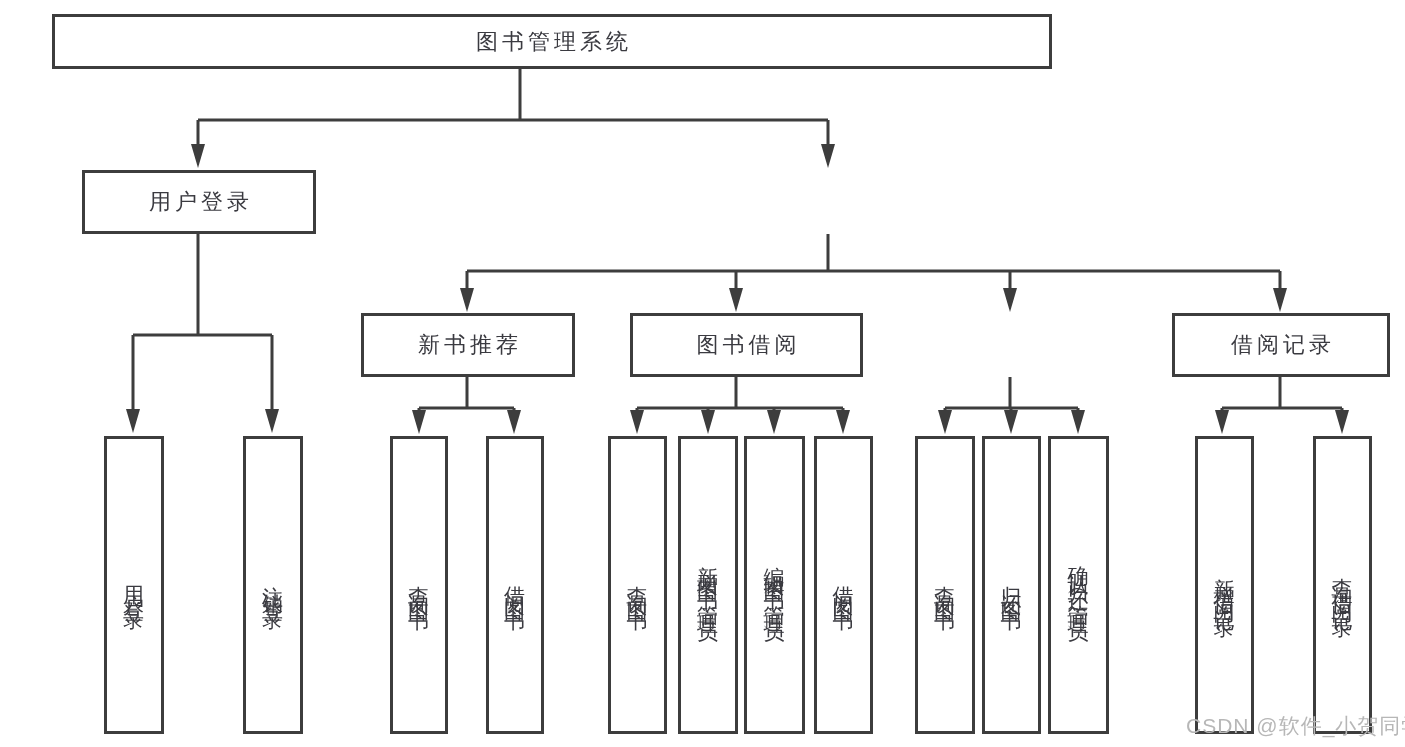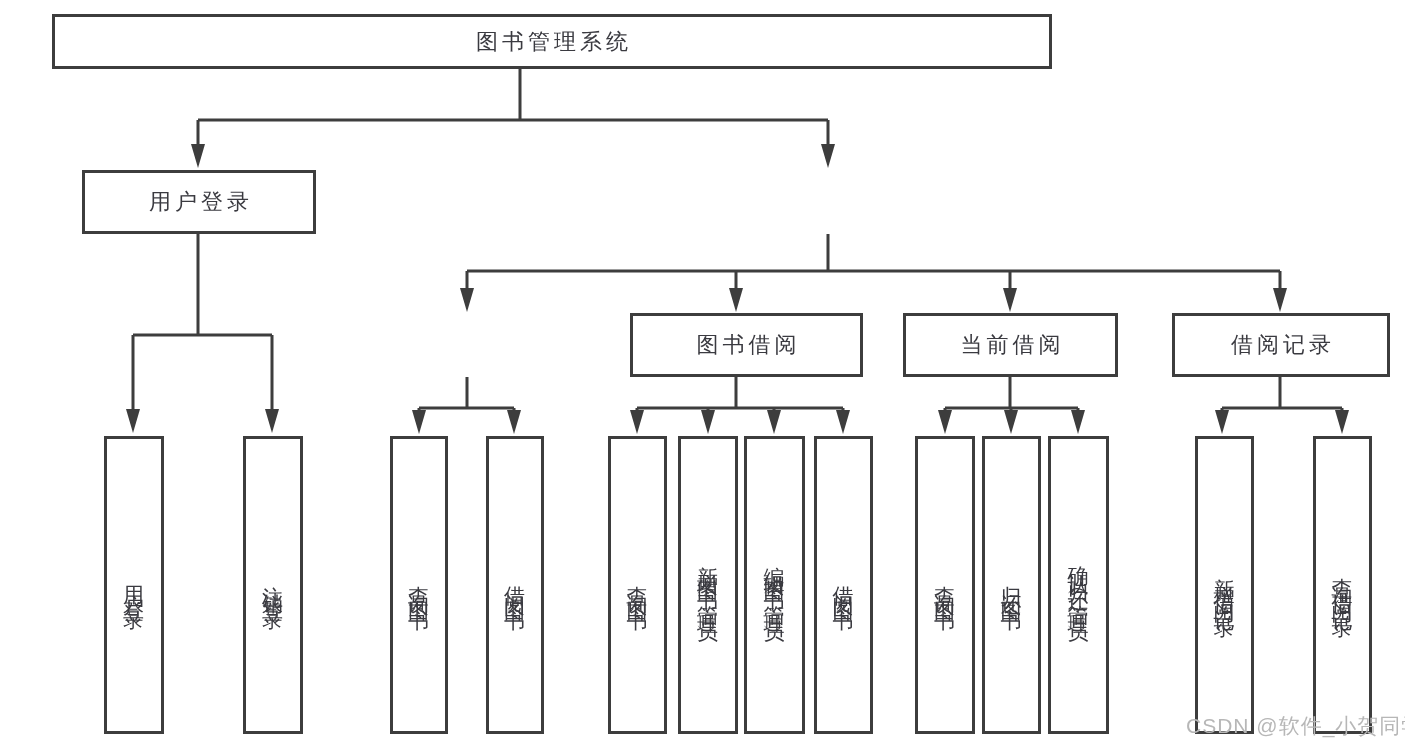--- a/index.html
+++ b/index.html
@@ -124,25 +124,25 @@
   </svg>
 
   <div class="box n-root">
     <span>图书管理系统</span>
   </div>
 
   <div class="box n-login">
     <span>用户登录</span>
   </div>
 
+  <div class="box n-l3a">
+    <span>新书推荐</span>
+  </div>
   <div class="box n-l3b">
     <span>图书借阅</span>
-  </div>
-  <div class="box n-l3c">
-    <span>当前借阅</span>
   </div>
   <div class="box n-l3d">
     <span>借阅记录</span>
   </div>
 
   <div class="box vbox leaf lf-u1">
     <span>用户登录</span>
   </div>
   <div class="box vbox leaf lf-u2">
     <span>注销登录</span>

